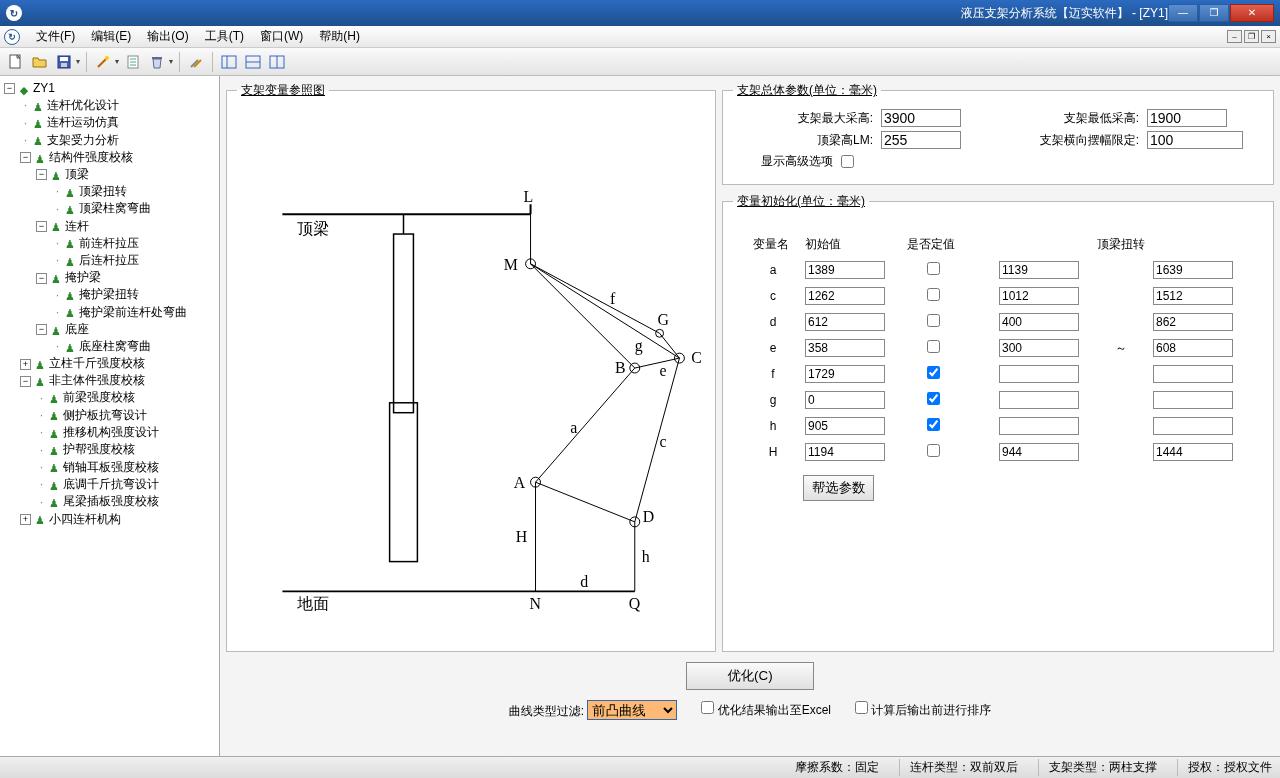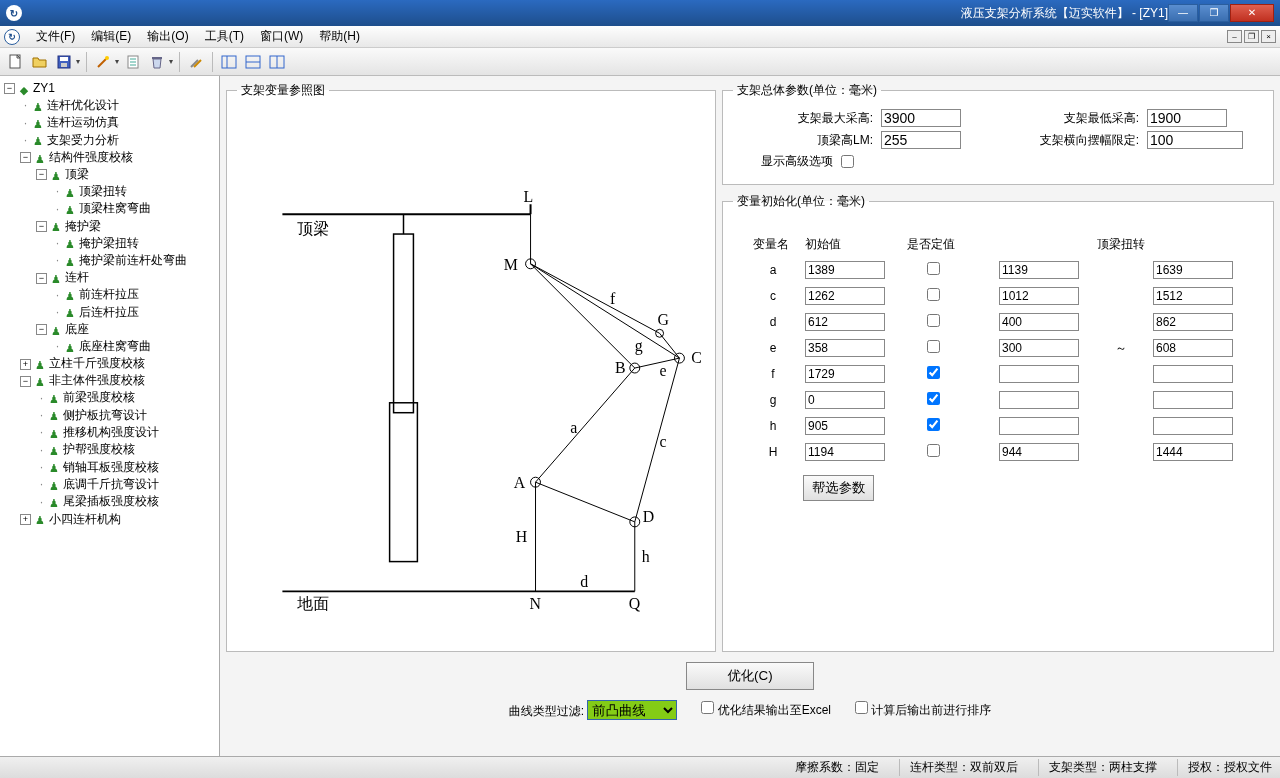--- a/index.html
+++ b/index.html
@@ -32,21 +32,21 @@
 .tree .tgl { display: inline-block; width: 11px; height: 11px; border: 1px solid #888; text-align: center; line-height: 9px; font-size: 9px; margin-right: 2px; cursor: pointer; background: #fff; vertical-align: middle; }
 .tree .dot { display: inline-block; width: 11px; text-align: center; color: #888; vertical-align: middle;}
 .tree .nic { display: inline-block; width: 14px; height: 14px; vertical-align: middle; margin-right: 2px; font-size: 11px; text-align: center; }
 .tree .nic.proj { color: #2a8a2a; }
 .tree .nic.usr { color: #2a8a2a; }
 
 .main-panel { flex: 1; position: relative; background: #f4f4f4; overflow: auto; }
 .main-inner { padding: 6px; }
 
 fieldset.gb { border: 1px solid #bbb; background: #fff; padding: 6px 10px 10px 10px; margin-bottom: 4px; }
-fieldset.gb > legend { padding: 0 4px; }
+fieldset.gb > legend { padding: 0 4px; text-decoration: underline; }
 
 .top-row { display: flex; gap: 6px; align-items: stretch; }
 .diagram-box { width: 490px; height: 570px; }
 .diagram-box svg { width: 100%; height: 100%; }
 
 .right-col { flex: 1; display: flex; flex-direction: column; gap: 4px; }
 
 .param-row { display: flex; align-items: center; margin: 4px 0; gap: 8px; }
 .param-row label { text-align: right; }
 .param-row input[type=text] { height: 18px; border: 1px solid #888; padding: 0 2px; font-size: 14px; }
@@ -179,30 +179,30 @@
             <li><span class="dot">·</span><span class="nic usr">♟</span><span>连杆运动仿真</span></li>
             <li><span class="dot">·</span><span class="nic usr">♟</span><span>支架受力分析</span></li>
             <li><span class="tgl">−</span><span class="nic usr">♟</span><span>结构件强度校核</span>
               <ul>
                 <li><span class="tgl">−</span><span class="nic usr">♟</span><span>顶梁</span>
                   <ul>
                     <li><span class="dot">·</span><span class="nic usr">♟</span><span>顶梁扭转</span></li>
                     <li><span class="dot">·</span><span class="nic usr">♟</span><span>顶梁柱窝弯曲</span></li>
                   </ul>
                 </li>
+                <li><span class="tgl">−</span><span class="nic usr">♟</span><span>连杆</span>
+                  <ul>
+                    <li><span class="dot">·</span><span class="nic usr">♟</span><span>前连杆拉压</span></li>
+                    <li><span class="dot">·</span><span class="nic usr">♟</span><span>后连杆拉压</span></li>
+                  </ul>
+                </li>
                 <li><span class="tgl">−</span><span class="nic usr">♟</span><span>掩护梁</span>
                   <ul>
                     <li><span class="dot">·</span><span class="nic usr">♟</span><span>掩护梁扭转</span></li>
                     <li><span class="dot">·</span><span class="nic usr">♟</span><span>掩护梁前连杆处弯曲</span></li>
-                  </ul>
-                </li>
-                <li><span class="tgl">−</span><span class="nic usr">♟</span><span>连杆</span>
-                  <ul>
-                    <li><span class="dot">·</span><span class="nic usr">♟</span><span>前连杆拉压</span></li>
-                    <li><span class="dot">·</span><span class="nic usr">♟</span><span>后连杆拉压</span></li>
                   </ul>
                 </li>
                 <li><span class="tgl">−</span><span class="nic usr">♟</span><span>底座</span>
                   <ul>
                     <li><span class="dot">·</span><span class="nic usr">♟</span><span>底座柱窝弯曲</span></li>
                   </ul>
                 </li>
               </ul>
             </li>
             <li><span class="tgl">+</span><span class="nic usr">♟</span><span>立柱千斤强度校核</span></li>
@@ -375,21 +375,21 @@
             </div>
           </fieldset>
         </div>
       </div>
 
       <div class="bottom-controls">
         <button class="btn" style="padding:4px 40px">优化(C)</button>
         <div class="filter-row">
           <span>
             <label>曲线类型过滤:</label>
-            <select style="background:#84cc16;border:1px solid #36a;width:90px;">
+            <select style="background:#fdba74;border:1px solid #36a;width:90px;">
               <option>前凸曲线</option>
             </select>
           </span>
           <span>
             <input type="checkbox" style="">
             <label>优化结果输出至Excel</label>
           </span>
           <span>
             <input type="checkbox" style="">
             <label>计算后输出前进行排序</label>

